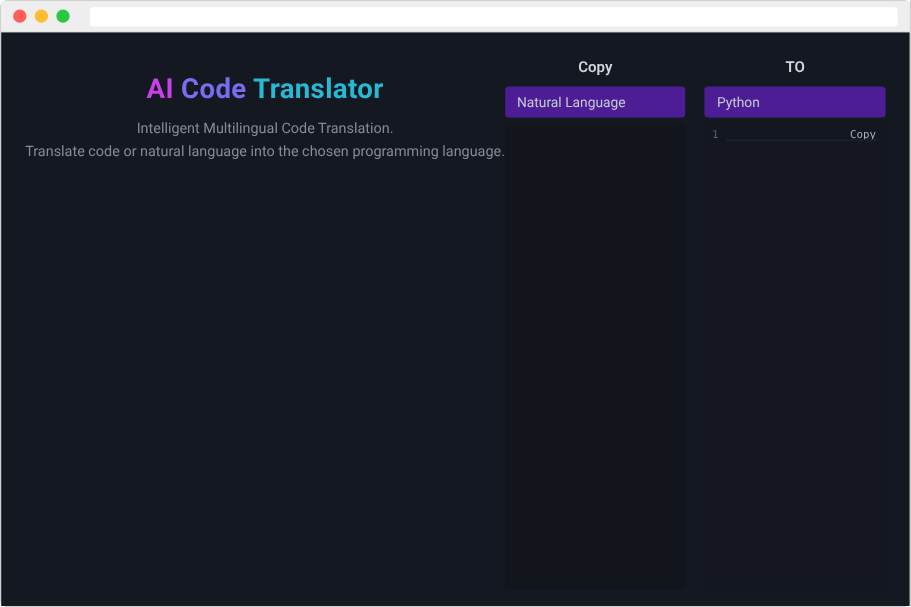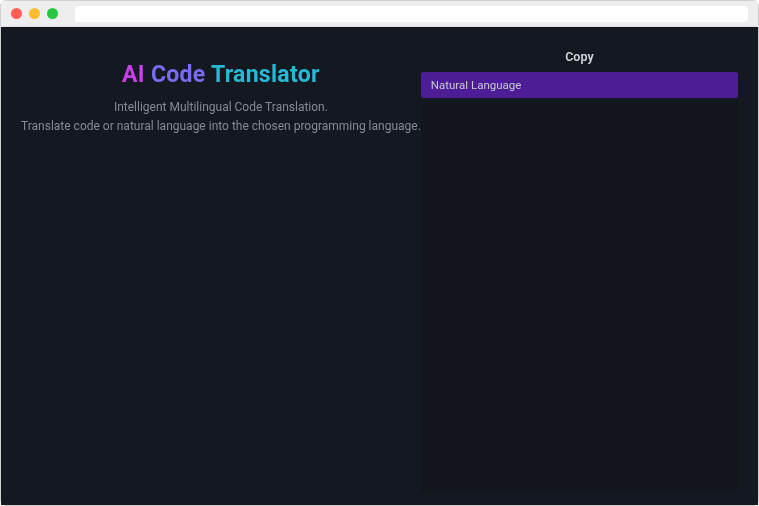--- a/index.html
+++ b/index.html
@@ -153,15 +153,23 @@
         <div>Translate code or natural language into the chosen programming language.</div>
       </div>
     </div>
 
     <div class="cols">
       <div class="col">
         <div class="col-label">Copy</div>
         <div class="select">Natural Language</div>
         <div class="editor"></div>
       </div>
+      <div class="col">
+        <div class="col-label">TO</div>
+        <div class="select">Python</div>
+        <div class="editor output">
+          <span class="gutter">1</span>
+          <span class="copy">Copy</span>
+        </div>
+      </div>
     </div>
   </div>
 </div>
 
 </body></html>

